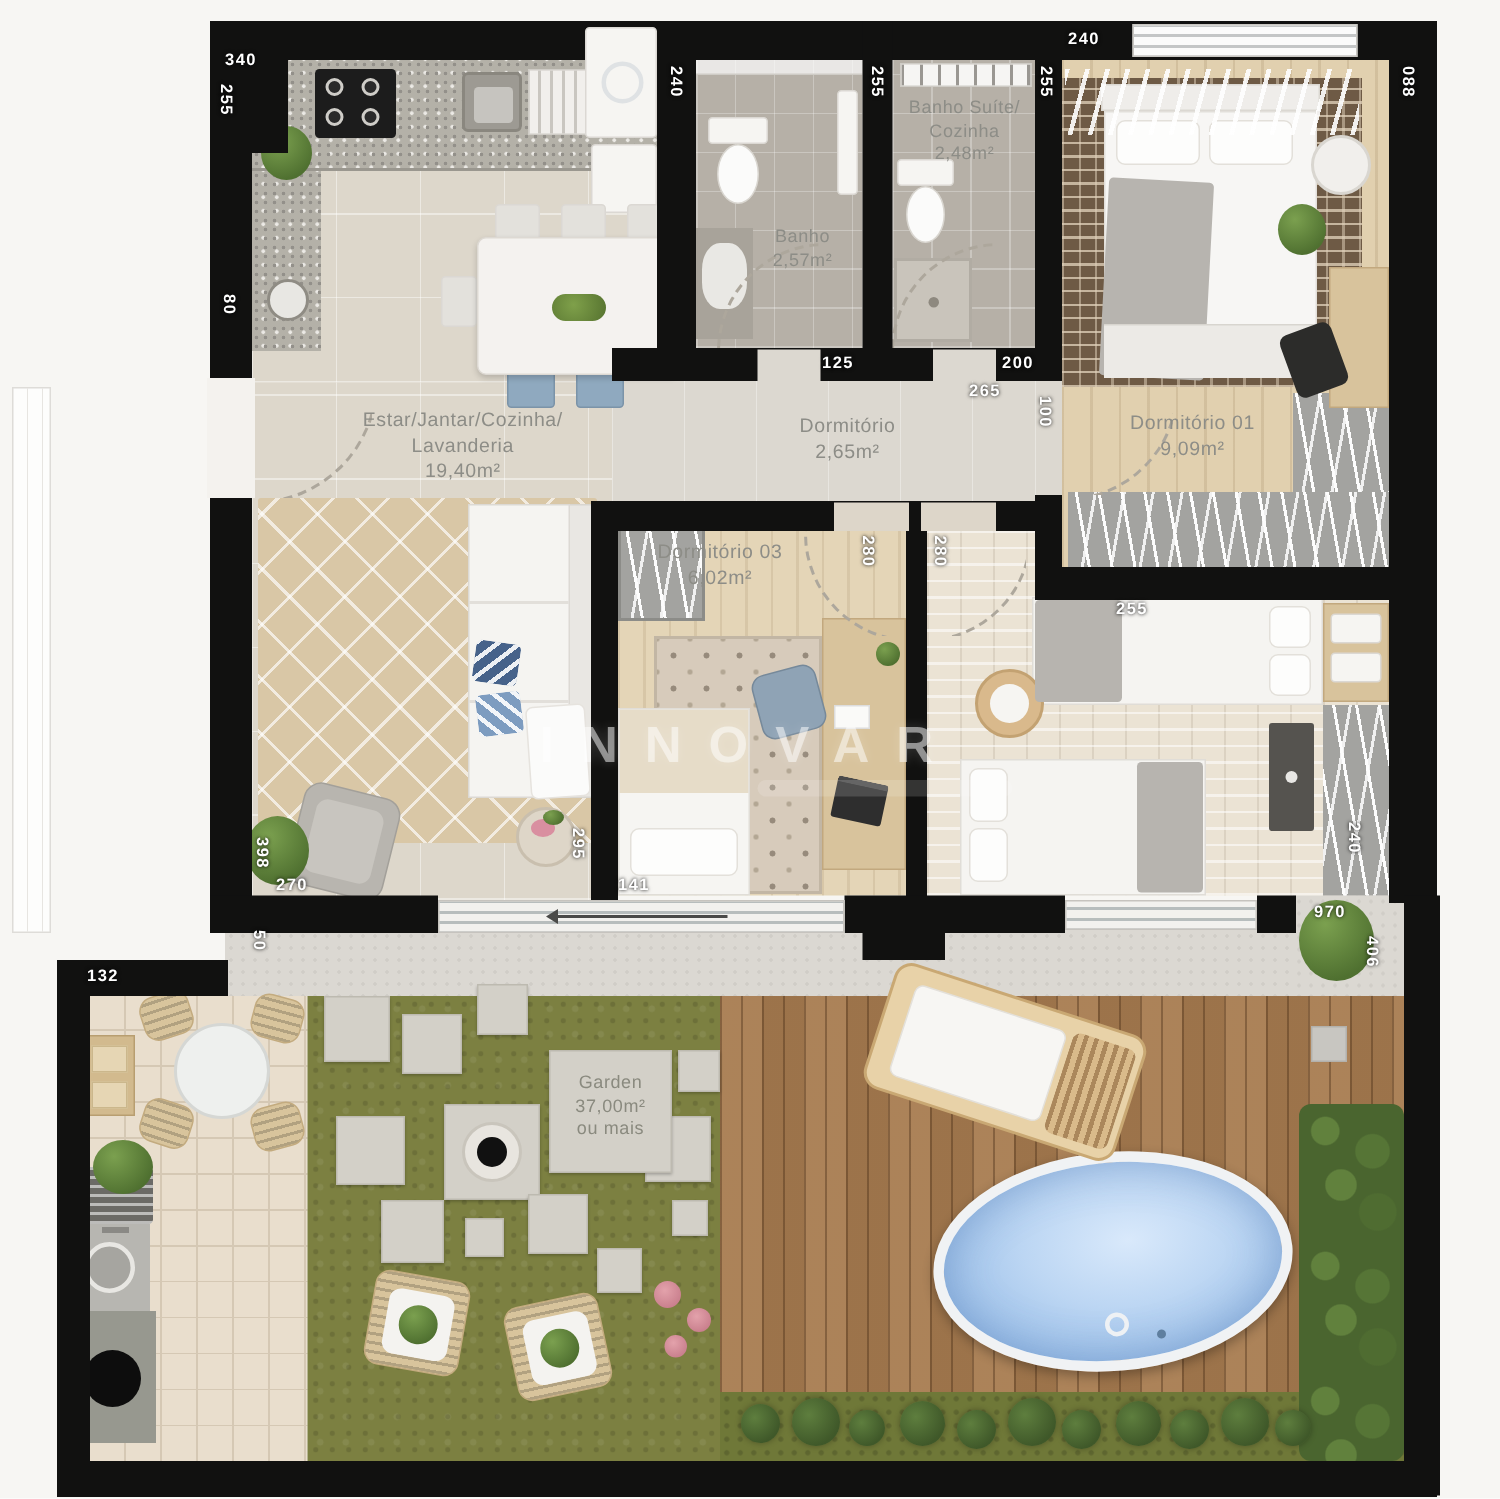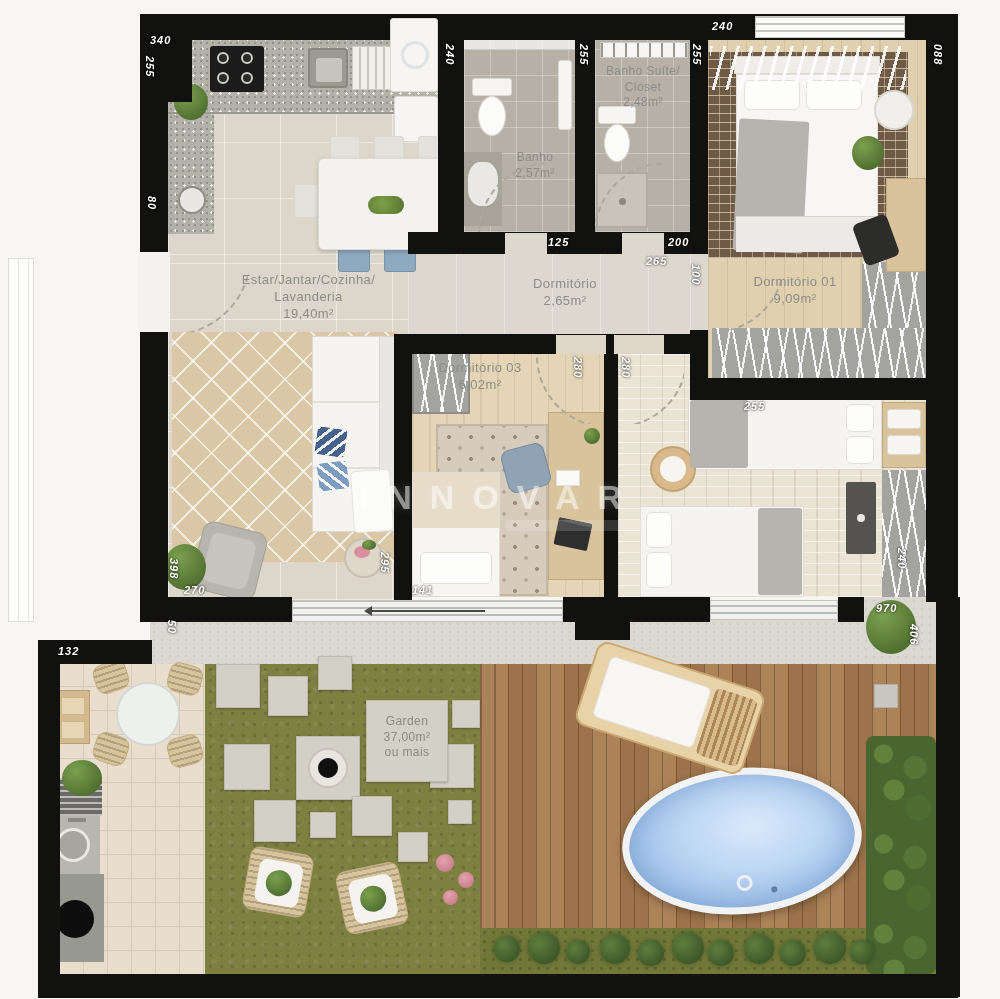--- a/index.html
+++ b/index.html
@@ -1,19 +1,19 @@
 <!DOCTYPE html>
 <html><head>
 <meta charset="utf-8">
 <style>
   html,body{margin:0;padding:0;background:#ffffff;}
   .plan{position:relative;width:1000px;height:999px;background:#f7f6f3;overflow:hidden;
         font-family:"Liberation Sans",sans-serif;}
   .plan div{position:absolute;box-sizing:border-box;}
-  .plan span{position:absolute;box-sizing:border-box;font-style:italic;}
+  .plan span{position:absolute;box-sizing:border-box;}
   .room-label div{position:static;}
 
   
   .wall{background:#111110;z-index:35;}
   .gap{z-index:36;}
   .window{background:#fbfbfa;border:1px solid #c9c7c2;z-index:36;
           background-image:repeating-linear-gradient(0deg,transparent 0 5px,#c4c6c6 5px 7px);}
   .slider{background:#f2f1ee;border:1px solid #c6c3be;z-index:36;
           background-image:repeating-linear-gradient(0deg,transparent 0 5px,#b7bdbd 5px 7px);}
   .ledge{background:#fdfdfc;border:1px solid #dedcd8;z-index:2;
@@ -361,21 +361,21 @@
   <div class="room-label" style="left:500px;top:276px;width:130px;">
     <div>Dormitório</div>
     <div class="area">2,65m²</div>
   </div>
   <div class="room-label small" style="left:492px;top:150px;width:86px;">
     <div>Banho</div>
     <div class="area">2,57m²</div>
   </div>
   <div class="room-label small" style="left:596px;top:64px;width:94px;">
     <div>Banho Suíte/</div>
-    <div>Closet</div>
+    <div>Cozinha</div>
     <div class="area">2,48m²</div>
   </div>
   <div class="room-label" style="left:722px;top:274px;width:146px;">
     <div>Dormitório 01</div>
     <div class="area">9,09m²</div>
   </div>
   <div class="room-label" style="left:414px;top:360px;width:132px;">
     <div>Dormitório 03</div>
     <div class="area">6,02m²</div>
   </div>

